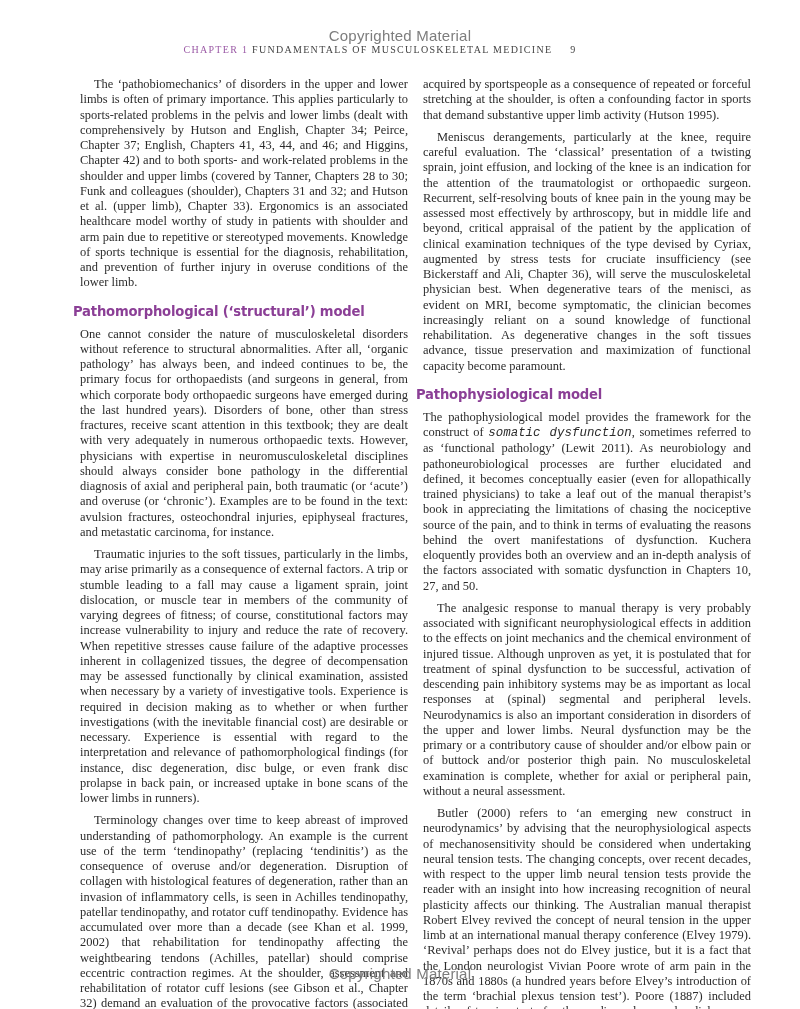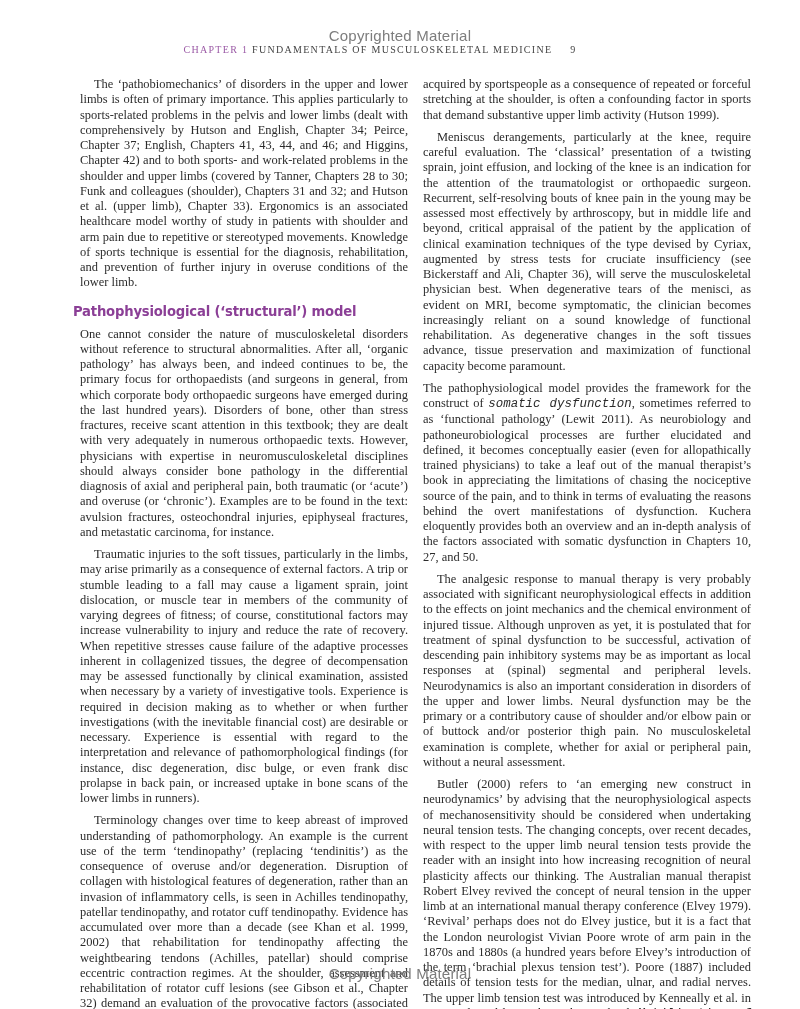--- a/index.html
+++ b/index.html
@@ -24,27 +24,28 @@
 <div class="watermark top">Copyrighted Material</div>
 
 <div class="running-head">
   <span class="chap">CHAPTER 1</span>
   <span>FUNDAMENTALS OF MUSCULOSKELETAL MEDICINE</span>
   <span class="pnum">9</span>
 </div>
 
 <div class="col left">
   <p>The ‘pathobiomechanics’ of disorders in the upper and lower limbs is often of primary importance. This applies particularly to sports-related problems in the pelvis and lower limbs (dealt with comprehensively by Hutson and English, Chapter 34; Peirce, Chapter 37; English, Chapters 41, 43, 44, and 46; and Higgins, Chapter 42) and to both sports- and work-related problems in the shoulder and upper limbs (covered by Tanner, Chapters 28 to 30; Funk and colleagues (shoulder), Chapters 31 and 32; and Hutson et al. (upper limb), Chapter 33). Ergonomics is an associated healthcare model worthy of study in patients with shoulder and arm pain due to repetitive or stereotyped movements. Knowledge of sports technique is essential for the diagnosis, rehabilitation, and prevention of further injury in overuse conditions of the lower limb.</p>
-  <h2>Pathophysiological (‘structural’) model</h2>
+  <h2>Pathomorphological (‘structural’) model</h2>
   <p class="noindent">One cannot consider the nature of musculoskeletal disorders without reference to structural abnormalities. After all, ‘organic pathology’ has always been, and indeed continues to be, the primary focus for orthopaedists (and surgeons in general, from which corporate body orthopaedic surgeons have emerged during the last hundred years). Disorders of bone, other than stress fractures, receive scant attention in this textbook; they are dealt with very adequately in numerous orthopaedic texts. However, physicians with expertise in neuromusculoskeletal disciplines should always consider bone pathology in the differential diagnosis of axial and peripheral pain, both traumatic (or ‘acute’) and overuse (or ‘chronic’). Examples are to be found in the text: avulsion fractures, osteochondral injuries, epiphyseal fractures, and metastatic carcinoma, for instance.</p>
   <p>Traumatic injuries to the soft tissues, particularly in the limbs, may arise primarily as a consequence of external factors. A trip or stumble leading to a fall may cause a ligament sprain, joint dislocation, or muscle tear in members of the community of varying degrees of fitness; of course, constitutional factors may increase vulnerability to injury and reduce the rate of recovery. When repetitive stresses cause failure of the adaptive processes inherent in collagenized tissues, the degree of decompensation may be assessed functionally by clinical examination, assisted when necessary by a variety of investigative tools. Experience is required in decision making as to whether or when further investigations (with the inevitable financial cost) are desirable or necessary. Experience is essential with regard to the interpretation and relevance of pathomorphological findings (for instance, disc degeneration, disc bulge, or even frank disc prolapse in back pain, or increased uptake in bone scans of the lower limbs in runners).</p>
   <p>Terminology changes over time to keep abreast of improved understanding of pathomorphology. An example is the current use of the term ‘tendinopathy’ (replacing ‘tendinitis’) as the consequence of overuse and/or degeneration. Disruption of collagen with histological features of degeneration, rather than an invasion of inflammatory cells, is seen in Achilles tendinopathy, patellar tendinopathy, and rotator cuff tendinopathy. Evidence has accumulated over more than a decade (see Khan et al. 1999, 2002) that rehabilitation for tendinopathy affecting the weightbearing tendons (Achilles, patellar) should comprise eccentric contraction regimes. At the shoulder, assessment and rehabilitation of rotator cuff lesions (see Gibson et al., Chapter 32) demand an evaluation of the provocative factors (associated with shoulder girdle biomechanics, ergonomics, posture, sports dynamics) involved in subacromial impingement. Ligamentous laxity at the glenohumeral joint, often</p>
 </div>
 
 <div class="col right">
-  <p class="noindent">acquired by sportspeople as a consequence of repeated or forceful stretching at the shoulder, is often a confounding factor in sports that demand substantive upper limb activity (Hutson 1999).</p>
+  <p class="noindent">acquired by sportspeople as a consequence of repeated or forceful stretching at the shoulder, is often a confounding factor in sports that demand substantive upper limb activity (Hutson 1995).</p>
   <p>Meniscus derangements, particularly at the knee, require careful evaluation. The ‘classical’ presentation of a twisting sprain, joint effusion, and locking of the knee is an indication for the attention of the traumatologist or orthopaedic surgeon. Recurrent, self-resolving bouts of knee pain in the young may be assessed most effectively by arthroscopy, but in middle life and beyond, critical appraisal of the patient by the application of clinical examination techniques of the type devised by Cyriax, augmented by stress tests for cruciate insufficiency (see Bickerstaff and Ali, Chapter 36), will serve the musculoskeletal physician best. When degenerative tears of the menisci, as evident on MRI, become symptomatic, the clinician becomes increasingly reliant on a sound knowledge of functional rehabilitation. As degenerative changes in the soft tissues advance, tissue preservation and maximization of functional capacity become paramount.</p>
+  <h2>Pathophysiological model</h2>
   <p class="noindent"><span>The pathophysiological model provides the framework for the construct of </span><em>somatic dysfunction</em><span>, sometimes referred to as ‘functional pathology’ (Lewit 2011). As neurobiology and pathoneurobiological processes are further elucidated and defined, it becomes conceptually easier (even for allopathically trained physicians) to take a leaf out of the manual therapist’s book in appreciating the limitations of chasing the nociceptive source of the pain, and to think in terms of evaluating the reasons behind the overt manifestations of dysfunction. Kuchera eloquently provides both an overview and an in-depth analysis of the factors associated with somatic dysfunction in Chapters 10, 27, and 50.</span></p>
   <p>The analgesic response to manual therapy is very probably associated with significant neurophysiological effects in addition to the effects on joint mechanics and the chemical environment of injured tissue. Although unproven as yet, it is postulated that for treatment of spinal dysfunction to be successful, activation of descending pain inhibitory systems may be as important as local responses at (spinal) segmental and peripheral levels. Neurodynamics is also an important consideration in disorders of the upper and lower limbs. Neural dysfunction may be the primary or a contributory cause of shoulder and/or elbow pain or of buttock and/or posterior thigh pain. No musculoskeletal examination is complete, whether for axial or peripheral pain, without a neural assessment.</p>
   <p><span>Butler (2000) refers to ‘an emerging new construct in neurodynamics’ by advising that the neurophysiological aspects of mechanosensitivity should be considered when undertaking neural tension tests. The changing concepts, over recent decades, with respect to the upper limb neural tension tests provide the reader with an insight into how increasing recognition of neural plasticity affects our thinking. The Australian manual therapist Robert Elvey revived the concept of neural tension in the upper limb at an international manual therapy conference (Elvey 1979). ‘Revival’ perhaps does not do Elvey justice, but it is a fact that the London neurologist Vivian Poore wrote of arm pain in the 1870s and 1880s (a hundred years before Elvey’s introduction of the term ‘brachial plexus tension test’). Poore (1887) included details of tension tests for the median, ulnar, and radial nerves. The upper limb tension test was introduced by Kenneally et al. in 1988 and used by Butler in his textbook </span><em>Mobilisation of the Nervous System</em><span> in 1991. (Kenneally described the upper</span></p>
 </div>
 
 <div class="watermark bottom">Copyrighted Material</div>
 
 </body></html>

